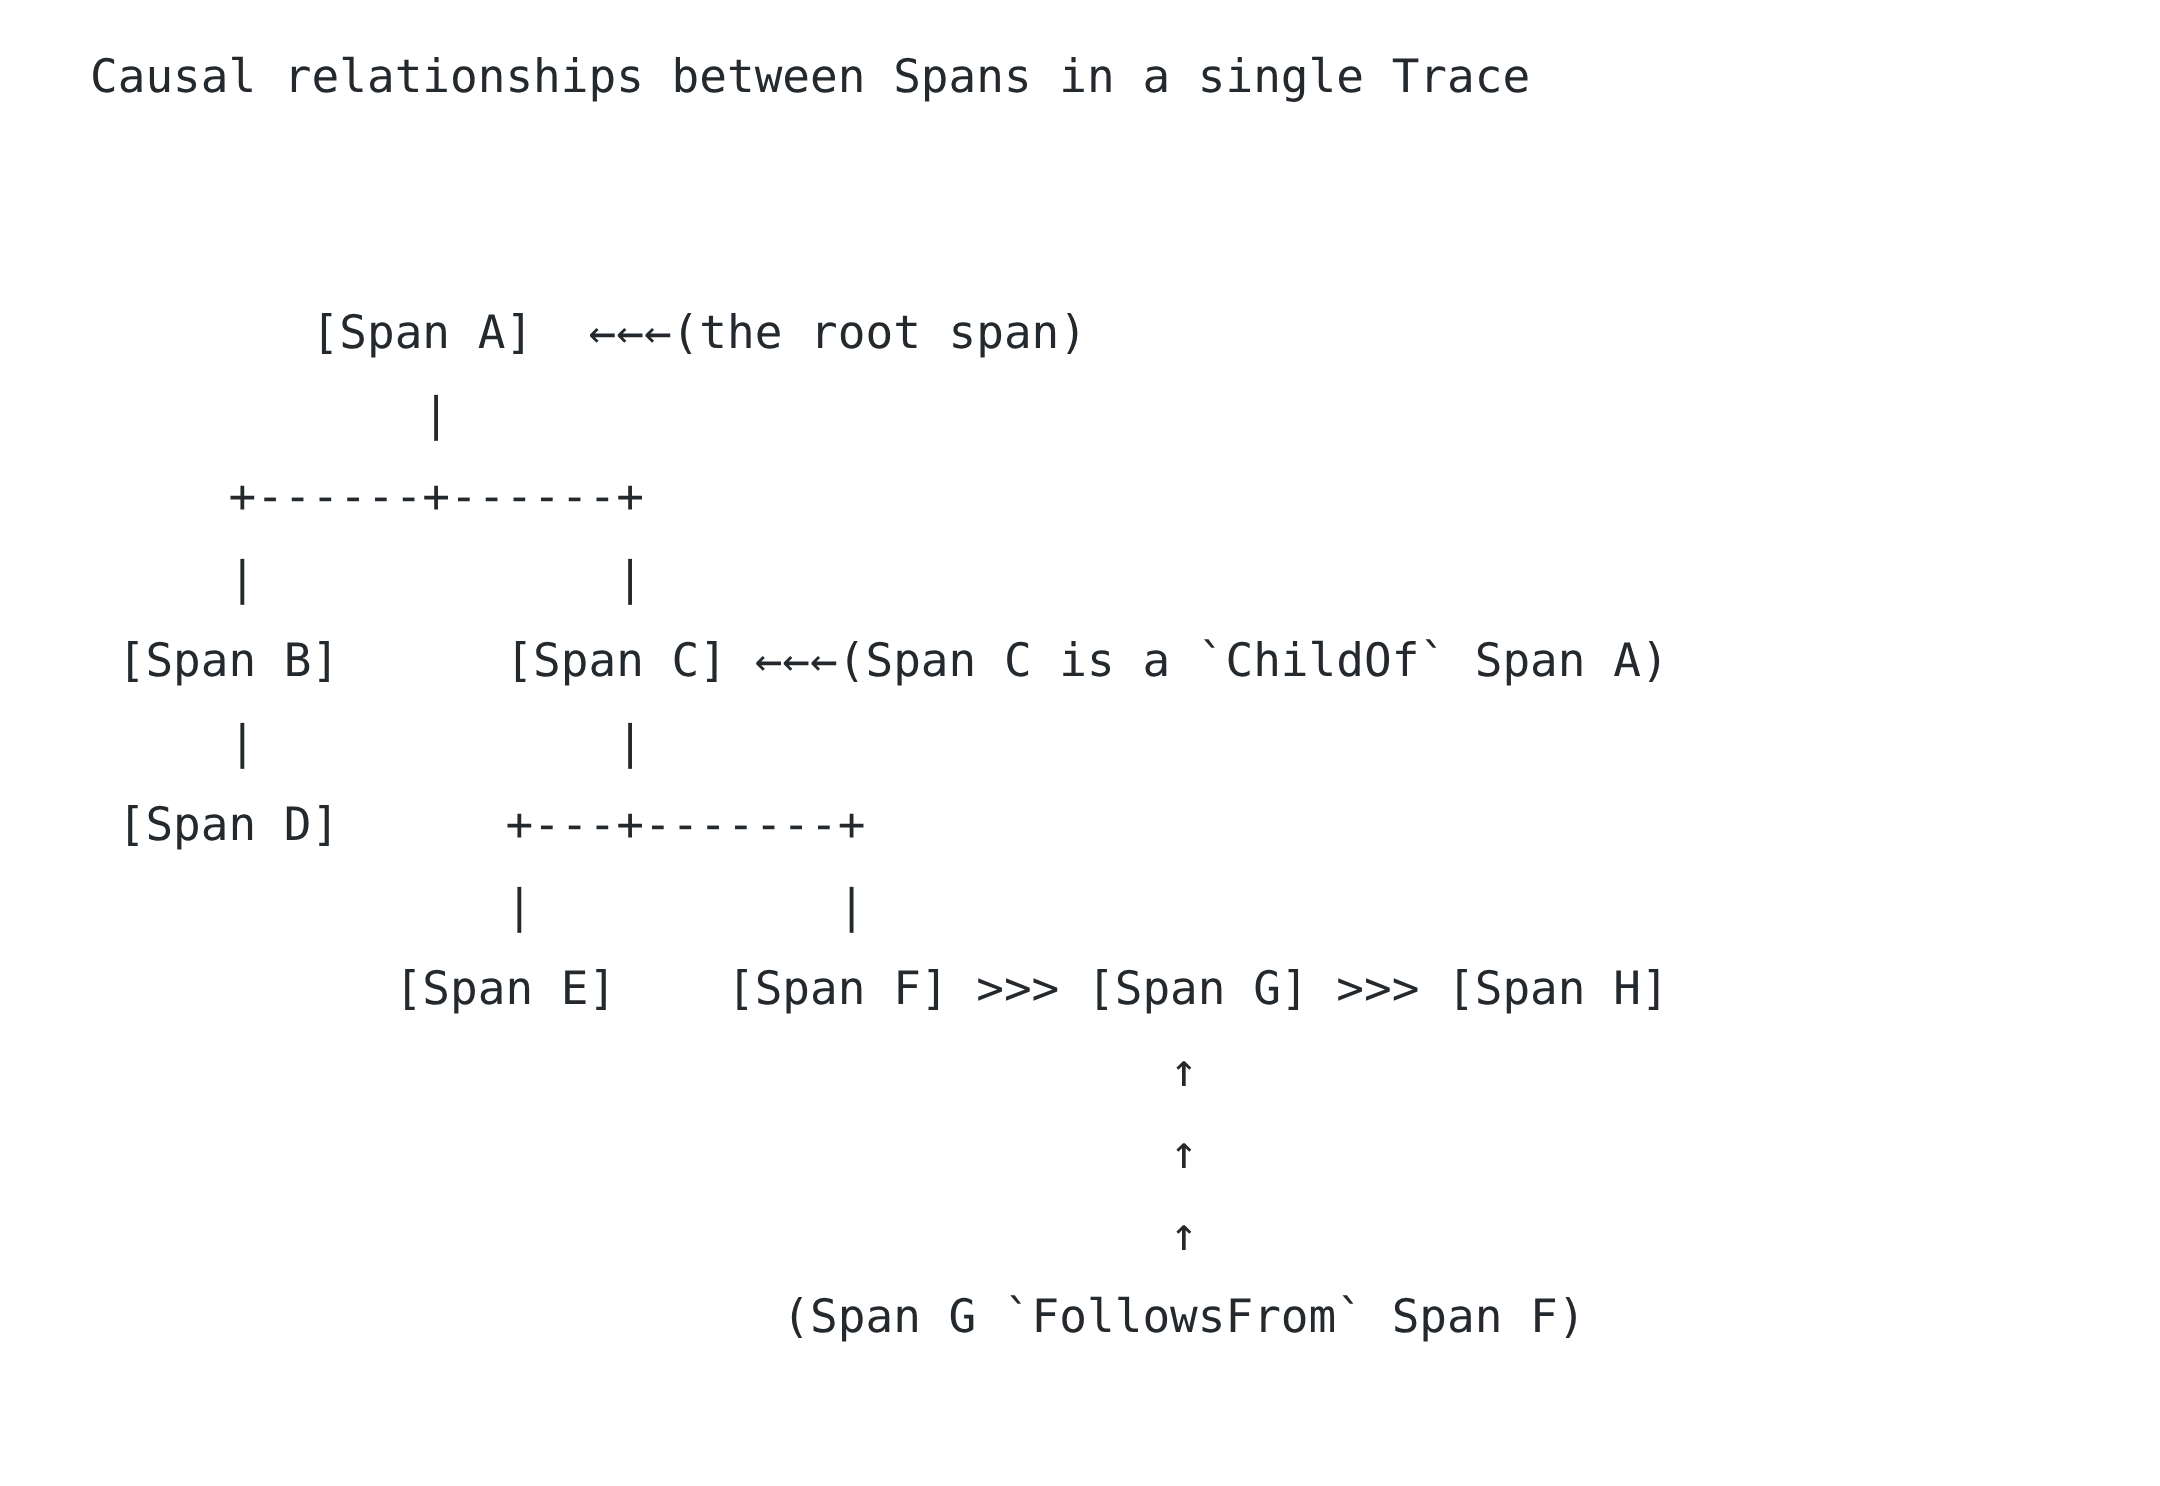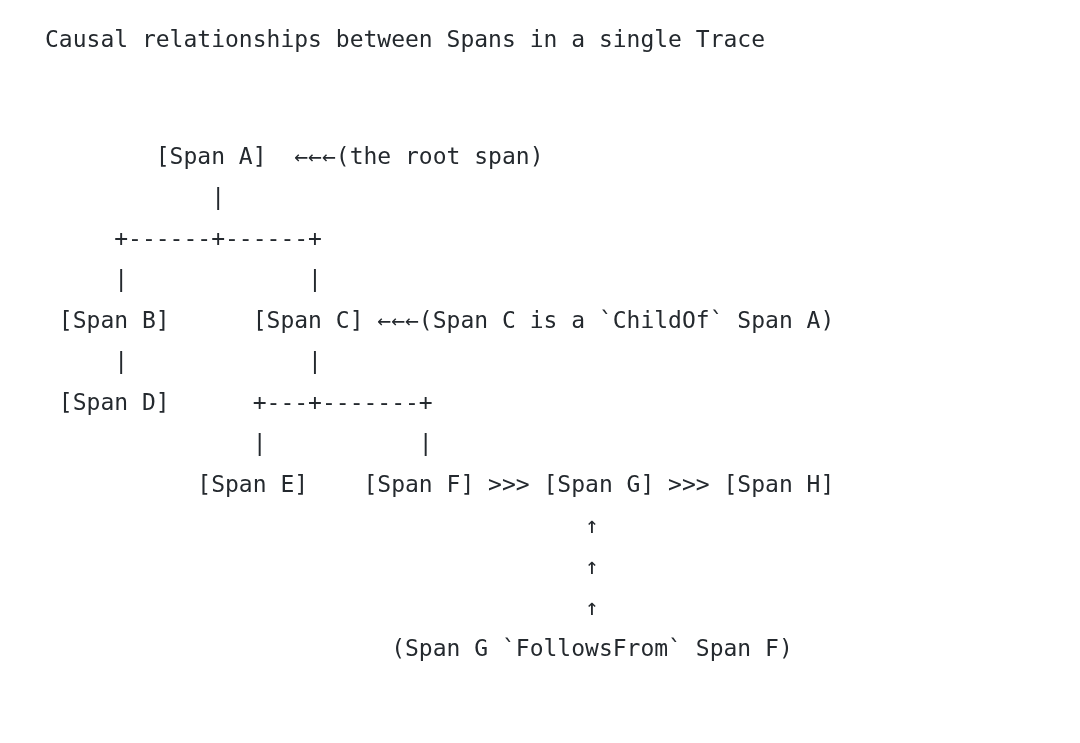--- a/index.html
+++ b/index.html
@@ -22,21 +22,21 @@
     line-height: 41px;
     font-weight: 400;
     color: var(--text-color, #24292e);
     white-space: pre;
     -webkit-font-smoothing: antialiased;
   }
   .page-title {
     top: 19px;
   }
   .diagram-body {
-    top: 136px;
+    top: 147px;
   }
 </style>
 </head>
 <body>
 
 <pre class="mono page-title">Causal relationships between Spans in a single Trace</pre>
 
 <pre class="mono diagram-body">        [Span A]  ←←←(the root span)
             |
      +------+------+

